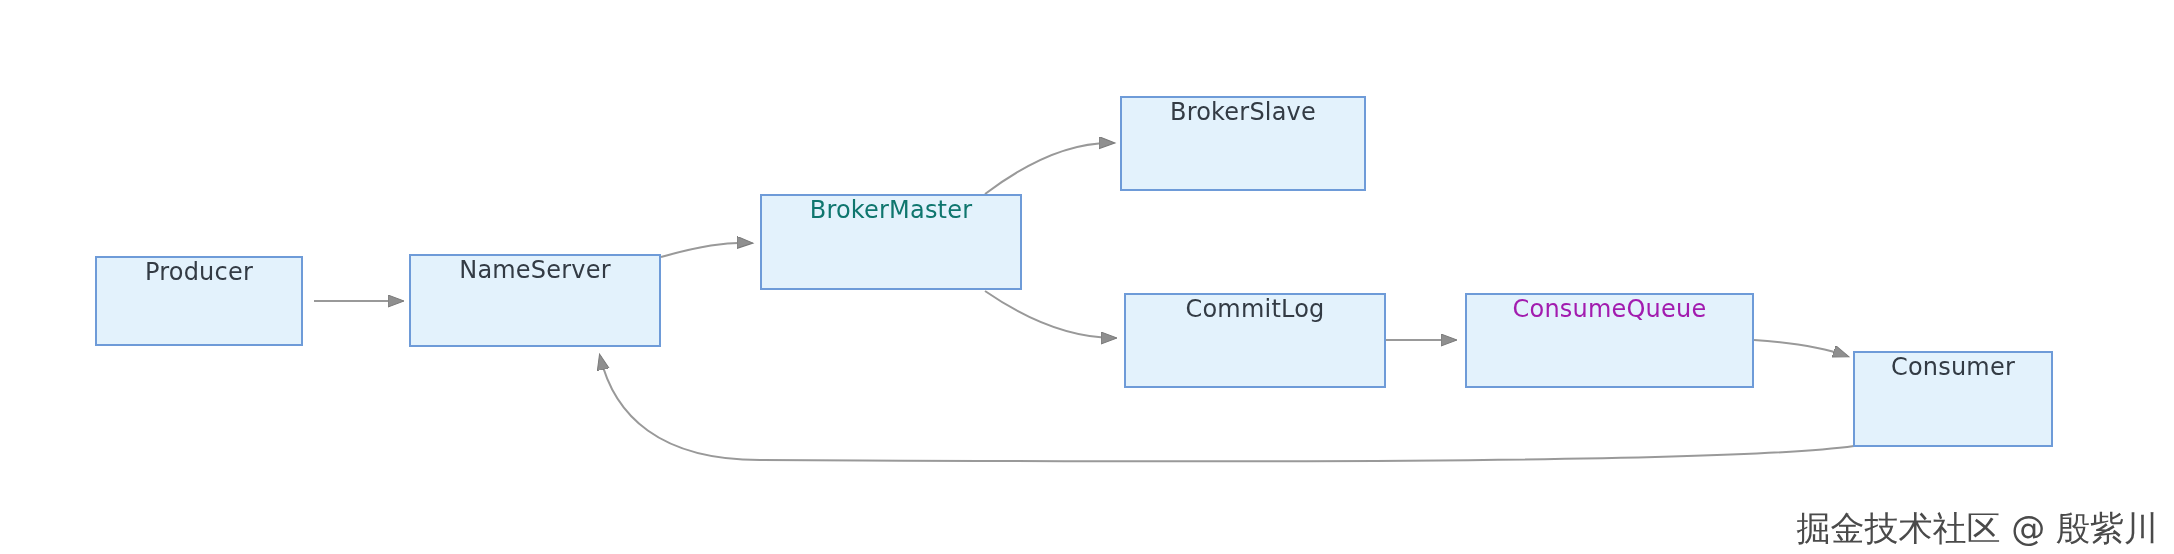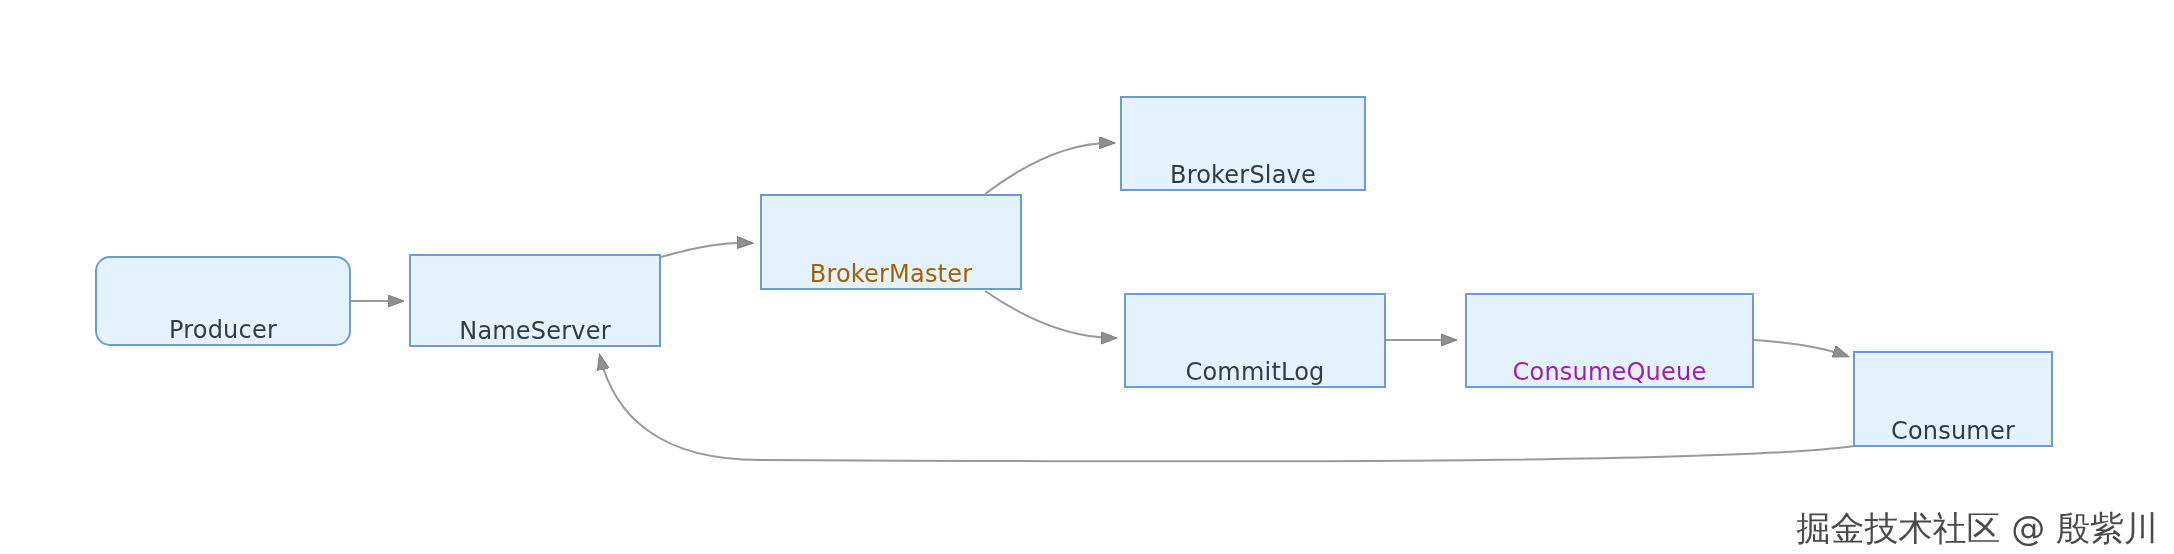--- a/index.html
+++ b/index.html
@@ -19,21 +19,21 @@
   .edge {
     fill: none;
     stroke-width: 2px;
   }
   .node {
     position: absolute;
     box-sizing: border-box;
     border-style: solid;
     border-width: 2px;
     display: flex;
-    align-items: flex-end;
+    align-items: flex-start;
     justify-content: center;
   }
   .node span {
     font-size: 24px;
     letter-spacing: 0.2px;
     white-space: nowrap;
   }
   #watermark {
     position: absolute;
     right: 16px;
@@ -60,28 +60,28 @@
         <path d="M 661 257 C 700 246 725 242 751 243" class="edge" stroke="#999999" marker-end="url(#arrowhead)"></path>
         <path d="M 985 194 C 1030 160 1072 142 1113 143" class="edge" stroke="#999999" marker-end="url(#arrowhead)"></path>
         <path d="M 985 291 C 1030 322 1072 338 1115 338" class="edge" stroke="#999999" marker-end="url(#arrowhead)"></path>
         <path d="M 1369 340 L 1455 340" class="edge" stroke="#999999" marker-end="url(#arrowhead)"></path>
         <path d="M 1754 340 C 1800 343 1830 350 1847 356" class="edge" stroke="#999999" marker-end="url(#arrowhead)"></path>
         <path d="M 1854 446 C 1700 468 900 460 760 460 C 660 460 614 416 600 356" class="edge" stroke="#999999" marker-end="url(#arrowhead)"></path>
       </g>
   </svg>
 
   <div id="nodes-layer">
-      <div class="node" style="left: 95px; top: 256px; width: 256px; height: 90px; background: rgb(227, 242, 252); border-color: rgb(110, 155, 216); border-radius: 15px;">
+      <div class="node" style="left: 95px; top: 256px; width: 208px; height: 90px; background: rgb(227, 242, 252); border-color: rgb(110, 155, 216);">
         <span style="color: rgb(51, 59, 68);">Producer</span>
       </div>
       <div class="node" style="left: 409px; top: 254px; width: 252px; height: 93px; background: rgb(227, 242, 252); border-color: rgb(110, 155, 216);">
         <span style="color: rgb(51, 59, 68);">NameServer</span>
       </div>
       <div class="node" style="left: 760px; top: 194px; width: 262px; height: 96px; background: rgb(227, 242, 252); border-color: rgb(110, 155, 216);">
-        <span style="color: #a16207;">BrokerMaster</span>
+        <span style="color: #0f766e;">BrokerMaster</span>
       </div>
       <div class="node" style="left: 1120px; top: 96px; width: 246px; height: 95px; background: rgb(227, 242, 252); border-color: rgb(110, 155, 216);">
         <span style="color: rgb(51, 59, 68);">BrokerSlave</span>
       </div>
       <div class="node" style="left: 1124px; top: 293px; width: 262px; height: 95px; background: rgb(227, 242, 252); border-color: rgb(110, 155, 216);">
         <span style="color: rgb(51, 59, 68);">CommitLog</span>
       </div>
       <div class="node" style="left: 1465px; top: 293px; width: 289px; height: 95px; background: rgb(227, 242, 252); border-color: rgb(110, 155, 216);">
         <span style="color: #a21caf;">ConsumeQueue</span>
       </div>

